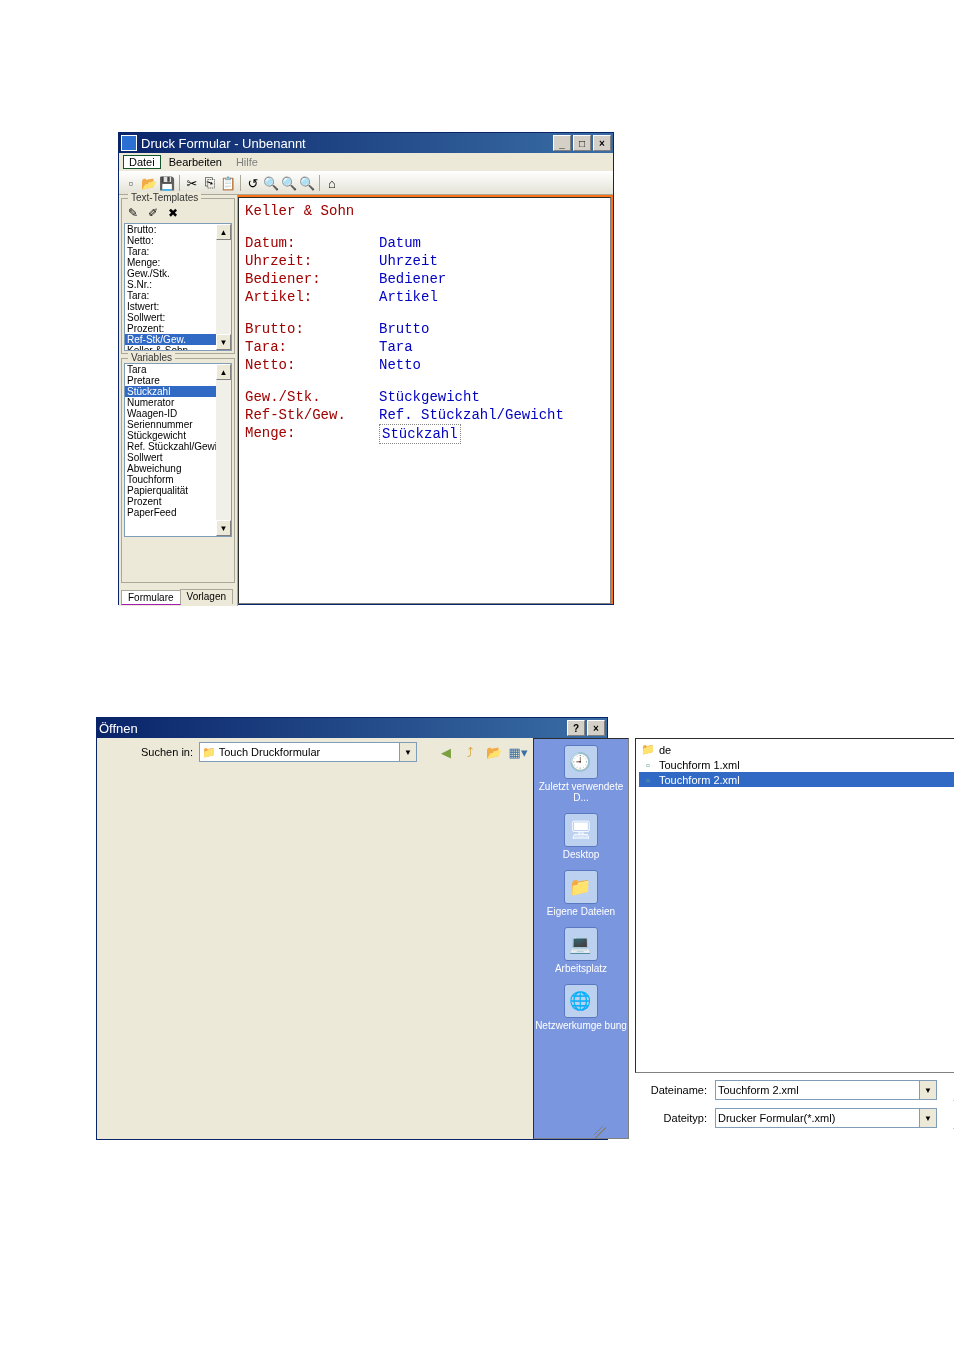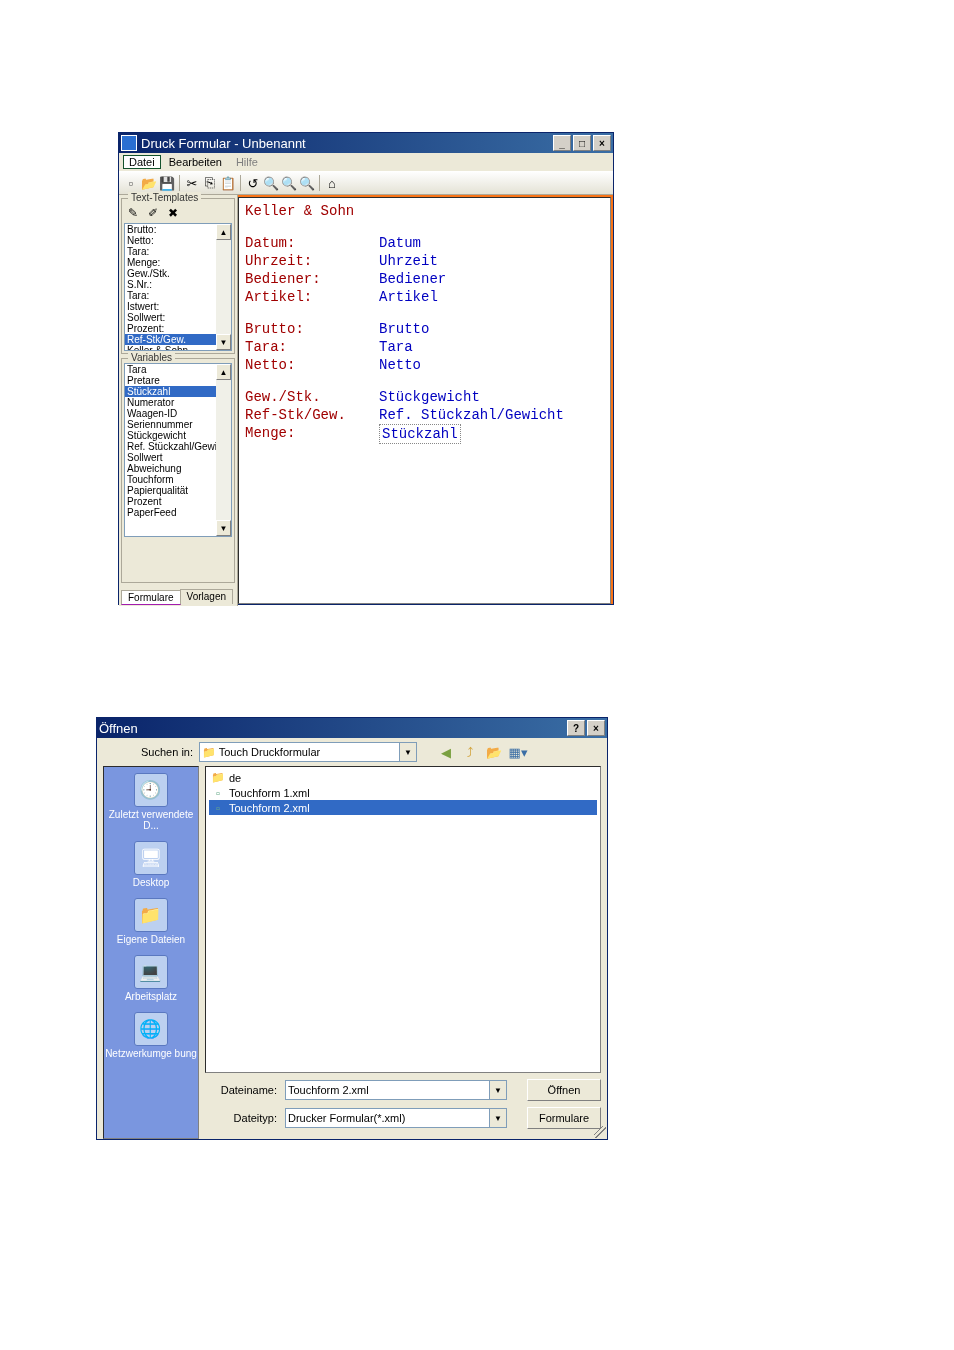--- a/index.html
+++ b/index.html
@@ -223,21 +223,21 @@
   </div>
 </div>
 
 <div class="window win2">
   <div class="titlebar2">
     <span>Öffnen</span>
     <span class="spacer"></span>
     <span class="tbtn">?</span>
     <span class="tbtn">×</span>
   </div>
-  <div class="body2" style="flex-direction:column">
+  <div class="body2" style="">
     <div class="lookrow">
       <span class="fld-label" style="width:56px">Suchen in:</span>
       <div class="combo" style="width:212px">
         <span style="color:#d2a33a;margin-right:3px">📁</span>
         <span>Touch Druckformular</span>
         <span class="dd">▼</span>
       </div>
       <span style="width:8px"></span>
       <span class="nav-ico" style="color:#7aa040">◀</span>
       <span class="nav-ico" style="color:#d2a33a">⤴</span>

